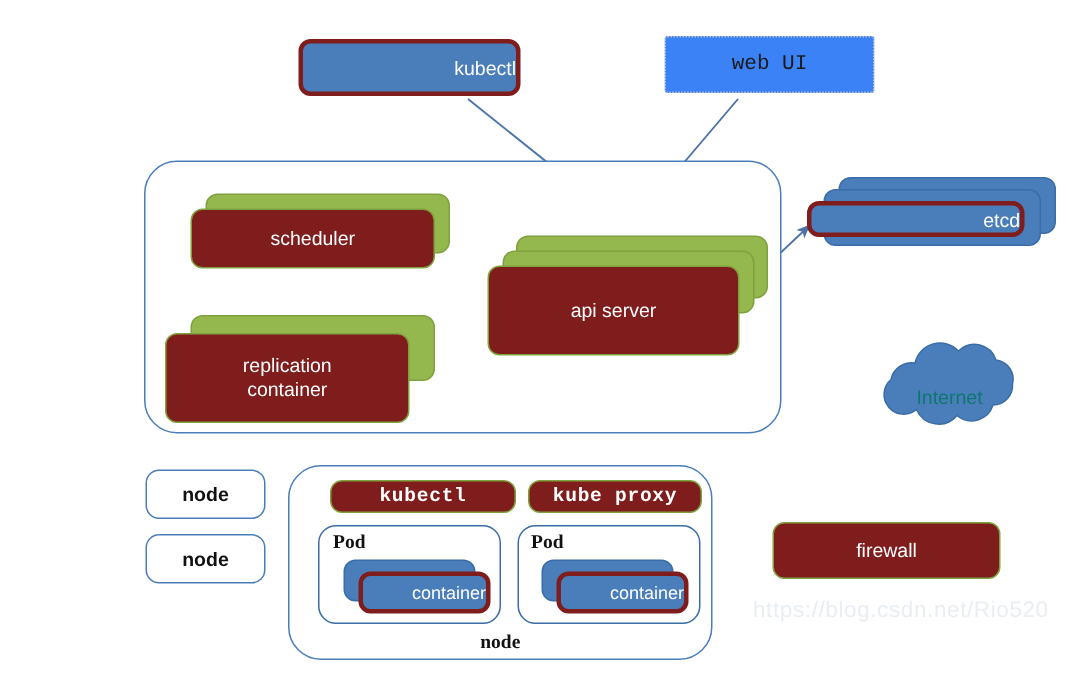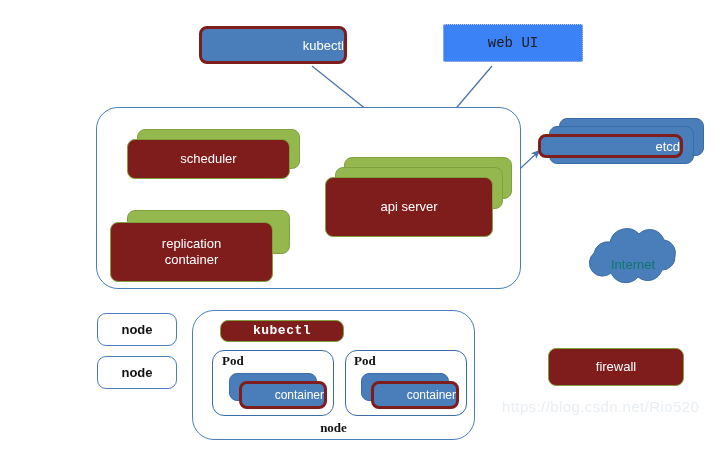--- a/index.html
+++ b/index.html
@@ -120,37 +120,40 @@
   <div class="abs blue-shadow" style="left:549px;top:126px;width:145px;height:38px;"></div>
   <div class="abs blue-box" style="left:538px;top:134px;width:145px;height:24px;">
     <span>etcd</span>
   </div>
 
   <div class="abs" style="left:578px;top:252px;width:110px;height:24px;
               display:flex;align-items:center;justify-content:center;color:#0f766e;font-size:13px;">
     <span>Internet</span>
   </div>
 
-  <div class="abs green-box" style="left:548px;top:348px;width:136px;height:38px;">
+  <div class="abs green-box" style="left:515px;top:348px;width:152px;height:38px;">
     <span>firewall</span>
   </div>
 
   <div class="abs white-box" style="left:97px;top:313px;width:80px;height:33px;">
     <span>node</span>
   </div>
   <div class="abs white-box" style="left:97px;top:356px;width:80px;height:33px;">
     <span>node</span>
   </div>
 
   <div class="abs panel" style="left:192px;top:310px;width:283px;height:130px;"></div>
 
   <div class="abs green-box" style="left:220px;top:320px;width:124px;height:22px;">
     <span class="mono-white">kubectl</span>
   </div>
 
+  <div class="abs green-box" style="left:352px;top:320px;width:116px;height:22px;">
+    <span class="mono-white">kube proxy</span>
+  </div>
 
   <div class="abs panel-inner" style="left:212px;top:350px;width:122px;height:66px;"></div>
   <div class="abs plain-label" style="left:222px;top:353px;">Pod</div>
   <div class="abs blue-shadow" style="left:229px;top:373px;width:88px;height:28px;"></div>
   <div class="abs blue-box" style="left:239px;top:381px;width:88px;height:28px;font-size:12px;">
     <span>container</span>
   </div>
 
   <div class="abs panel-inner" style="left:345px;top:350px;width:122px;height:66px;"></div>
   <div class="abs plain-label" style="left:354px;top:353px;">Pod</div>

